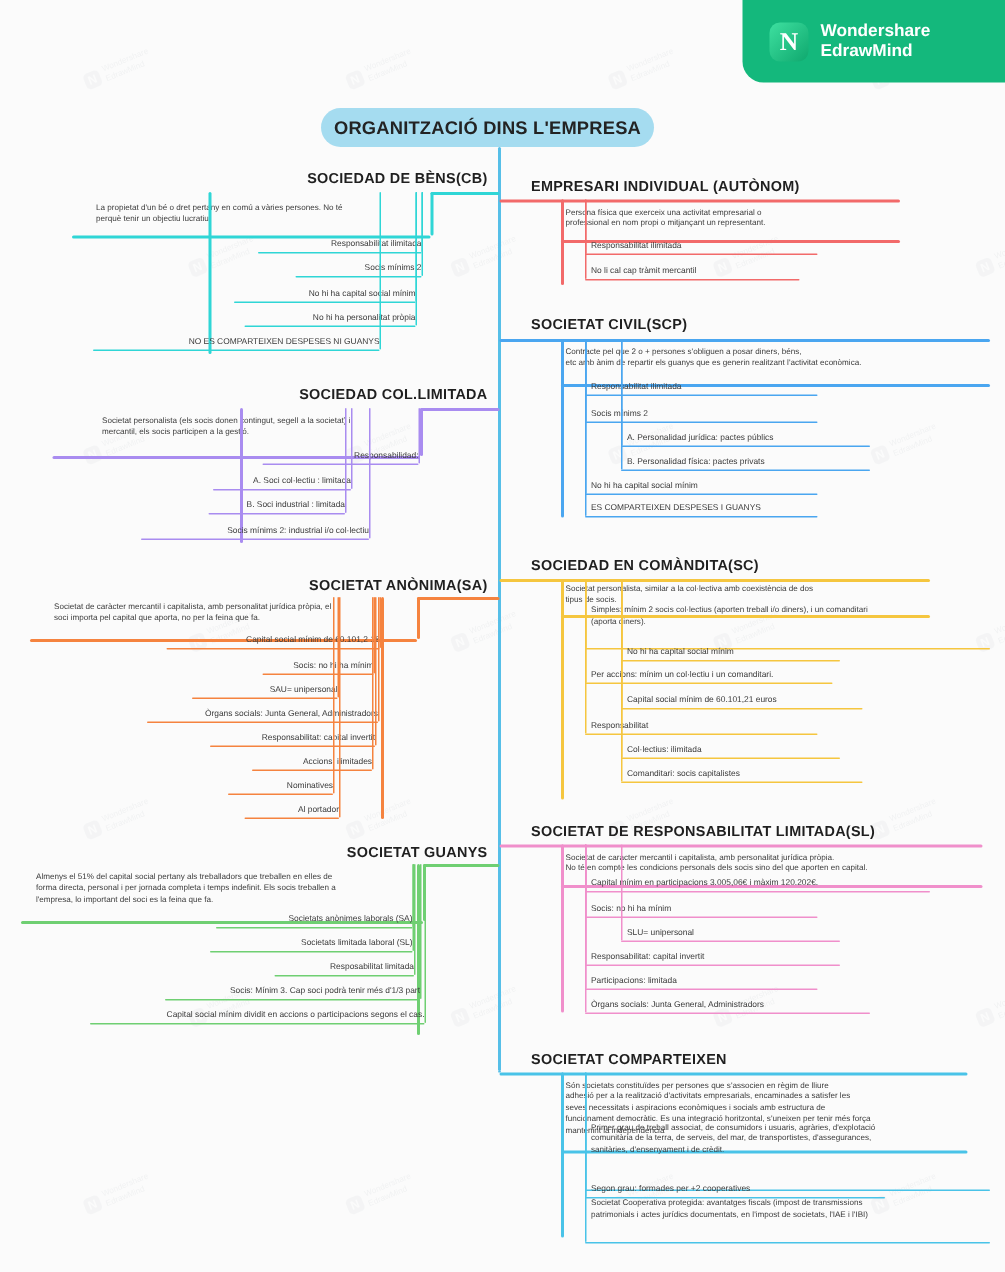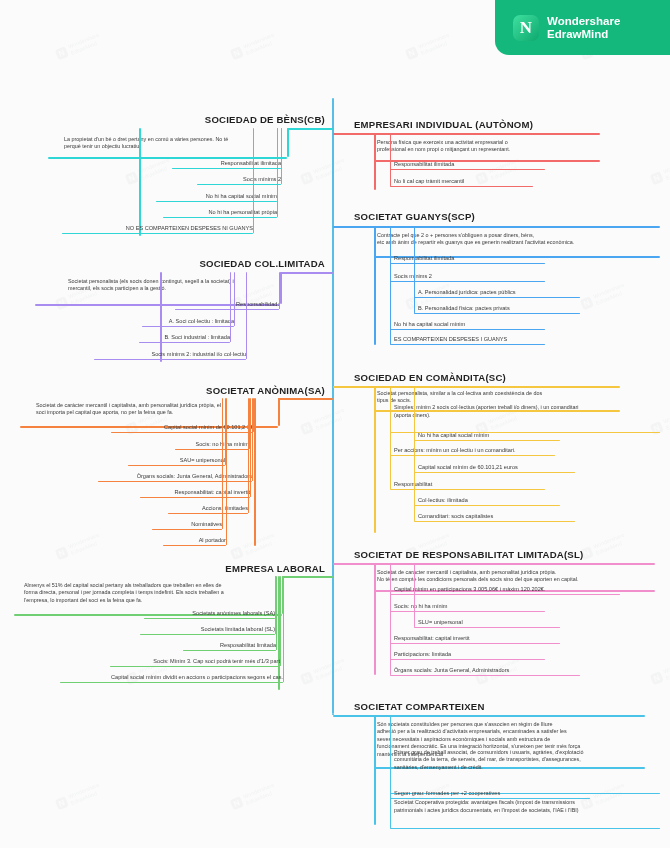--- a/index.html
+++ b/index.html
@@ -170,20 +170,23 @@
 
 <div id="logo">
   <div class="mark"></div>
   <div class="txt">
     <div>Wondershare</div>
     <div>EdrawMind</div>
   </div>
 </div>
 
 <div id="canvas">
+  <div id="root">
+    <span>ORGANITZACIÓ DINS L'EMPRESA</span>
+  </div>
 <div class="" style="position: absolute; left: 332px; top: 98px; width: 2.2px; height: 616px; background: rgb(86, 191, 232); border-radius: 1px;"></div>
     <div class="" style="position: absolute; left: 332px; top: 714px; width: 2.2px; height: 1px; background: rgb(86, 191, 232); border-radius: 1px;"></div>
     <div class="topic" style="left: auto; top: 114px; right: 345px;">SOCIEDAD DE BÈNS(CB)</div>
     <div class="" style="position: absolute; left: 287px; top: 128px; width: 46px; height: 1.6px; background: rgb(47, 214, 214); border-radius: 1px;"></div>
     <div class="leaf" style="left: 64px; top: 136px; width: 250px;">La propietat d'un bé o dret pertany en comú a vàries persones. No té
 perquè tenir un objectiu lucratiu.</div>
     <div class="" style="position: absolute; left: 287px; top: 128px; width: 1.6px; height: 29px; background: rgb(47, 214, 214); border-radius: 1px;"></div>
     <div class="" style="position: absolute; left: 48px; top: 157px; width: 239px; height: 1.6px; background: rgb(47, 214, 214); border-radius: 1px;"></div>
     <div class="" style="position: absolute; left: 139px; top: 128px; width: 1.6px; height: 108px; background: rgb(47, 214, 214); border-radius: 1px;"></div>
     <div class="leaf one" style="left: 172px; top: 159px; width: 109px; text-align: right; padding-right: 4px;">Responsabilitat ilimitada</div>
@@ -244,21 +247,21 @@
     <div class="" style="position: absolute; left: 250px; top: 398px; width: 1.4px; height: 99px; background: rgb(245, 131, 63); border-radius: 1px;"></div>
     <div class="leaf one" style="left: 168px; top: 504px; width: 80px; text-align: right; padding-right: 4px;">Accions: ilimitades</div>
     <div class="" style="position: absolute; left: 168px; top: 513px; width: 80px; height: 1.4px; background: rgb(245, 131, 63); border-radius: 1px;"></div>
     <div class="" style="position: absolute; left: 248px; top: 398px; width: 1.4px; height: 115px; background: rgb(245, 131, 63); border-radius: 1px;"></div>
     <div class="leaf one" style="left: 152px; top: 520px; width: 70px; text-align: right; padding-right: 4px;">Nominatives</div>
     <div class="" style="position: absolute; left: 152px; top: 529px; width: 70px; height: 1.4px; background: rgb(245, 131, 63); border-radius: 1px;"></div>
     <div class="" style="position: absolute; left: 222px; top: 398px; width: 1.4px; height: 131px; background: rgb(245, 131, 63); border-radius: 1px;"></div>
     <div class="leaf one" style="left: 163px; top: 536px; width: 63px; text-align: right; padding-right: 4px;">Al portador</div>
     <div class="" style="position: absolute; left: 163px; top: 545px; width: 63px; height: 1.4px; background: rgb(245, 131, 63); border-radius: 1px;"></div>
     <div class="" style="position: absolute; left: 226px; top: 398px; width: 1.4px; height: 147px; background: rgb(245, 131, 63); border-radius: 1px;"></div>
-    <div class="topic" style="left: auto; top: 563px; right: 345px;">EMPRESA LABORAL</div>
+    <div class="topic" style="left: auto; top: 563px; right: 345px;">SOCIETAT GUANYS</div>
     <div class="" style="position: absolute; left: 282px; top: 576px; width: 51px; height: 1.6px; background: rgb(111, 207, 114); border-radius: 1px;"></div>
     <div class="leaf" style="left: 24px; top: 582px; width: 290px;">Almenys el 51% del capital social pertany als treballadors que treballen en elles de
 forma directa, personal i per jornada completa i temps indefinit. Els socis treballen a
 l'empresa, lo important del soci es la feina que fa.</div>
     <div class="" style="position: absolute; left: 282px; top: 576px; width: 1.6px; height: 38px; background: rgb(111, 207, 114); border-radius: 1px;"></div>
     <div class="" style="position: absolute; left: 14px; top: 614px; width: 268px; height: 1.6px; background: rgb(111, 207, 114); border-radius: 1px;"></div>
     <div class="" style="position: absolute; left: 278px; top: 576px; width: 1.6px; height: 114px; background: rgb(111, 207, 114); border-radius: 1px;"></div>
     <div class="leaf one" style="left: 144px; top: 609px; width: 131px; text-align: right; padding-right: 4px;">Societats anònimes laborals (SA)</div>
     <div class="" style="position: absolute; left: 144px; top: 618px; width: 131px; height: 1.4px; background: rgb(111, 207, 114); border-radius: 1px;"></div>
     <div class="" style="position: absolute; left: 275px; top: 576px; width: 1.4px; height: 42px; background: rgb(111, 207, 114); border-radius: 1px;"></div>
@@ -280,21 +283,21 @@
 professional en nom propi o mitjançant un representant.</div>
     <div class="" style="position: absolute; left: 374px; top: 133px; width: 1.6px; height: 27px; background: rgb(242, 106, 106); border-radius: 1px;"></div>
     <div class="" style="position: absolute; left: 374px; top: 160px; width: 226px; height: 1.6px; background: rgb(242, 106, 106); border-radius: 1px;"></div>
     <div class="" style="position: absolute; left: 374px; top: 133px; width: 1.6px; height: 57px; background: rgb(242, 106, 106); border-radius: 1px;"></div>
     <div class="leaf one" style="left: 390px; top: 160px; width: 155px; text-align: left; padding-left: 4px;">Responsabilitat ilimitada</div>
     <div class="" style="position: absolute; left: 390px; top: 169px; width: 155px; height: 1.4px; background: rgb(242, 106, 106); border-radius: 1px;"></div>
     <div class="" style="position: absolute; left: 390px; top: 133px; width: 1.4px; height: 36px; background: rgb(242, 106, 106); border-radius: 1px;"></div>
     <div class="leaf one" style="left: 390px; top: 177px; width: 143px; text-align: left; padding-left: 4px;">No li cal cap tràmit mercantil</div>
     <div class="" style="position: absolute; left: 390px; top: 186px; width: 143px; height: 1.4px; background: rgb(242, 106, 106); border-radius: 1px;"></div>
     <div class="" style="position: absolute; left: 390px; top: 133px; width: 1.4px; height: 53px; background: rgb(242, 106, 106); border-radius: 1px;"></div>
-    <div class="topic" style="left: 354px; top: 211px;">SOCIETAT GUANYS(SCP)</div>
+    <div class="topic" style="left: 354px; top: 211px;">SOCIETAT CIVIL(SCP)</div>
     <div class="" style="position: absolute; left: 333px; top: 226px; width: 327px; height: 1.6px; background: rgb(74, 166, 240); border-radius: 1px;"></div>
     <div class="leaf" style="left: 377px; top: 232px; width: 270px;">Contracte pel que 2 o + persones s'obliguen a posar diners, béns,
 etc amb ànim de repartir els guanys que es generin realitzant l'activitat econòmica.</div>
     <div class="" style="position: absolute; left: 374px; top: 226px; width: 1.6px; height: 30px; background: rgb(74, 166, 240); border-radius: 1px;"></div>
     <div class="" style="position: absolute; left: 374px; top: 256px; width: 286px; height: 1.6px; background: rgb(74, 166, 240); border-radius: 1px;"></div>
     <div class="" style="position: absolute; left: 374px; top: 226px; width: 1.6px; height: 119px; background: rgb(74, 166, 240); border-radius: 1px;"></div>
     <div class="leaf one" style="left: 390px; top: 254px; width: 155px; text-align: left; padding-left: 4px;">Responsabilitat ilimitada</div>
     <div class="" style="position: absolute; left: 390px; top: 263px; width: 155px; height: 1.4px; background: rgb(74, 166, 240); border-radius: 1px;"></div>
     <div class="" style="position: absolute; left: 390px; top: 226px; width: 1.4px; height: 37px; background: rgb(74, 166, 240); border-radius: 1px;"></div>
     <div class="leaf one" style="left: 390px; top: 272px; width: 155px; text-align: left; padding-left: 4px;">Socis mínims 2</div>

